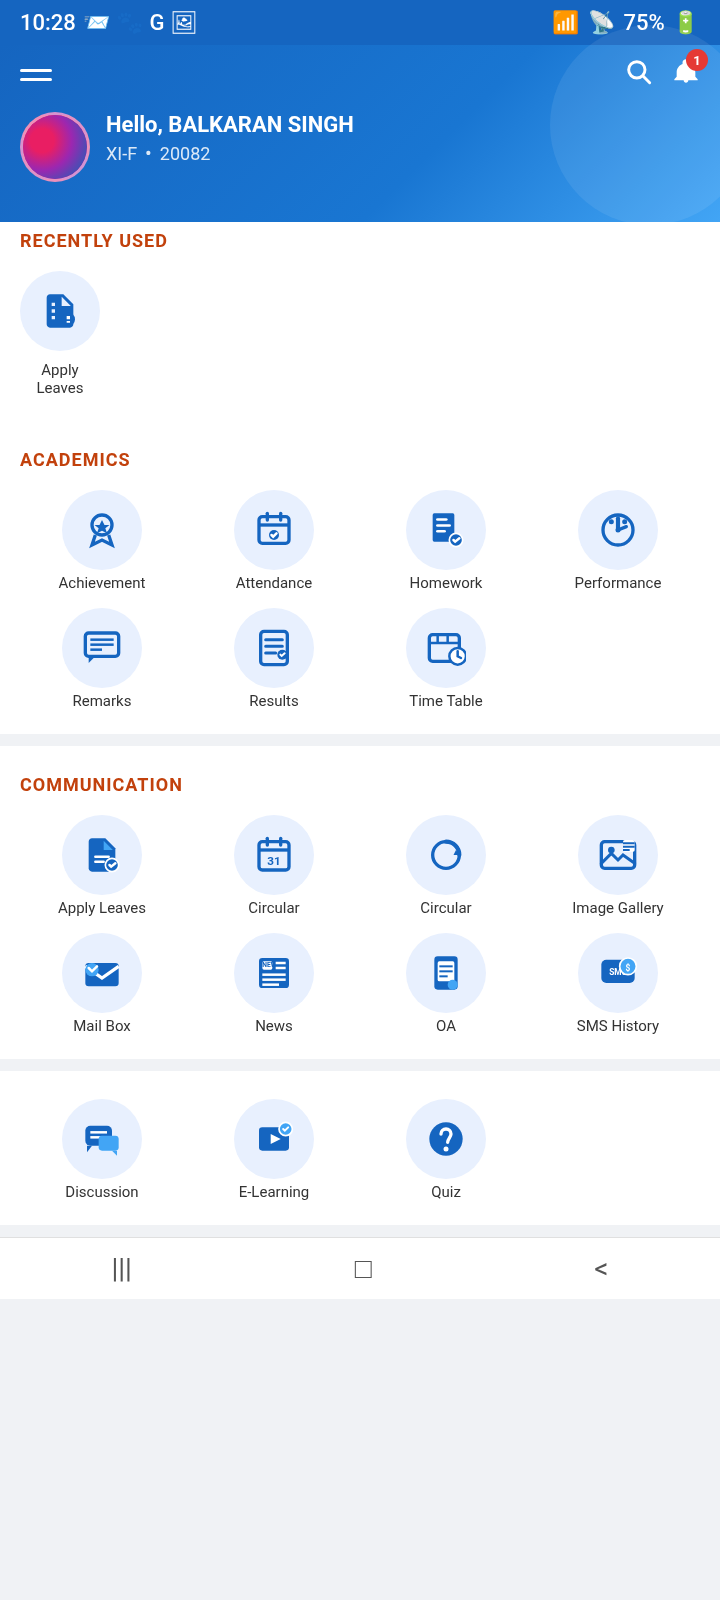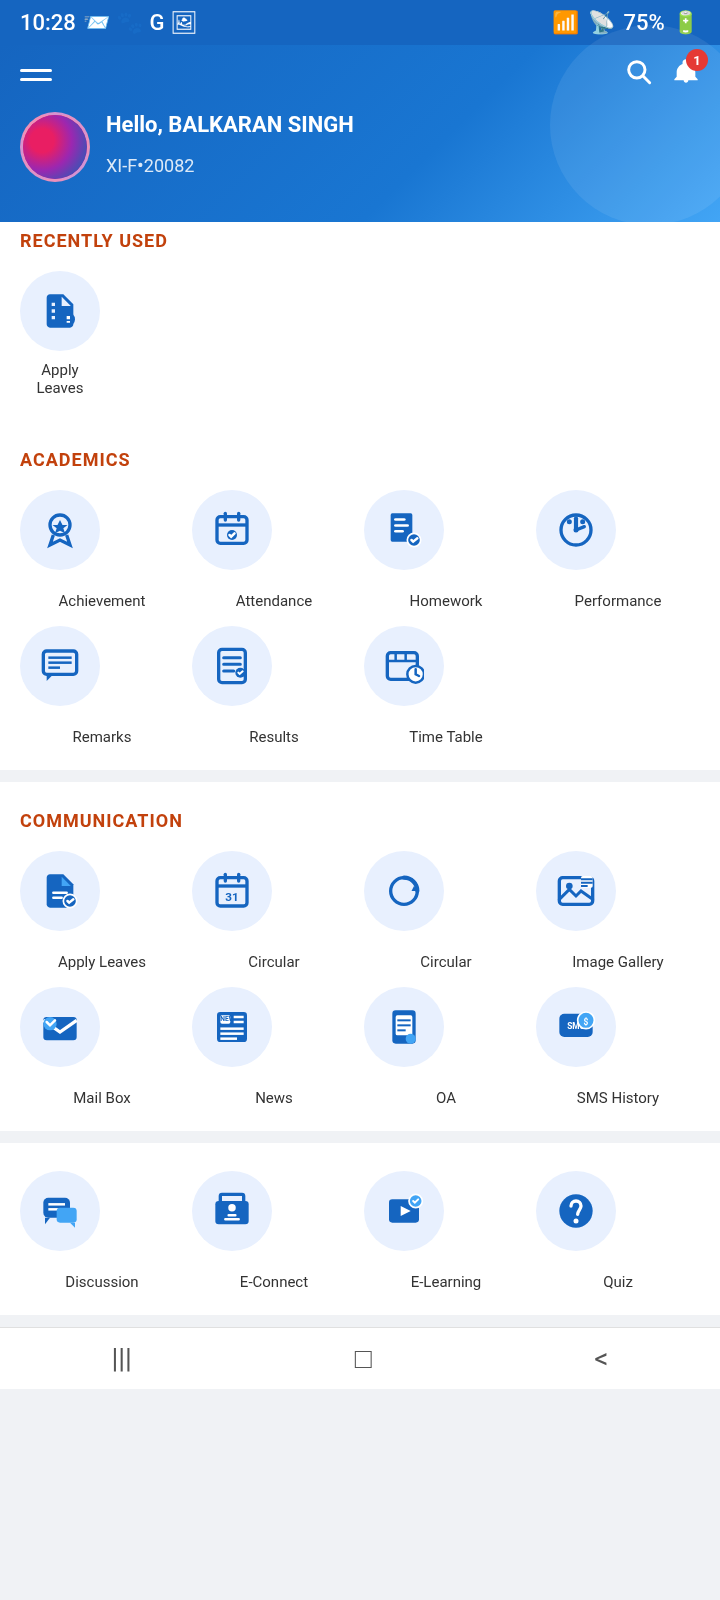--- a/index.html
+++ b/index.html
@@ -102,21 +102,22 @@
     .user-text .greeting {
       color: white;
       font-size: 22px;
       font-weight: bold;
     }
     .user-text .details {
       color: rgba(255,255,255,0.85);
       font-size: 18px;
       display: flex;
       align-items: center;
-      margin-top: 16px;
+      gap: 8px;
+      margin-top: 4px;
     }
     .dot { font-size: 20px; }
 
     
     .header-circle {
       position: absolute;
       right: -30px;
       top: -20px;
       width: 200px;
       height: 200px;
@@ -136,21 +137,22 @@
     
     .icon-grid {
       display: grid;
       grid-template-columns: repeat(4, 1fr);
       gap: 16px 8px;
     }
 
     .icon-item {
       display: flex;
       flex-direction: column;
-      gap: 22px;
+      align-items: center;
+      gap: 4px;
       cursor: pointer;
     }
 
     .icon-circle {
       width: 80px;
       height: 80px;
       border-radius: 50%;
       background: #e8f0fe;
       display: flex;
       align-items: center;
@@ -499,31 +501,20 @@
           <path d="M6 16l-3 4v-4h3z" fill="#1565c0"></path>
           <line x1="5" y1="8" x2="15" y2="8" stroke="white" stroke-width="1.5"></line>
           <line x1="5" y1="11" x2="13" y2="11" stroke="white" stroke-width="1.5"></line>
           <rect x="10" y="10" width="12" height="9" rx="2" fill="#42a5f5"></rect>
           <path d="M18 19l3 3v-3h-3z" fill="#42a5f5"></path>
         </svg>
       </div>
       <span class="icon-label">Discussion</span>
     </div>
 
-    <div class="icon-item">
-      <div class="icon-circle">
-        <svg class="icon-svg" viewBox="0 0 24 24">
-          <rect x="2" y="6" width="20" height="14" rx="2" fill="#1565c0"></rect>
-          <rect x="5" y="2" width="14" height="8" rx="1" fill="none" stroke="#1565c0" stroke-width="2"></rect>
-          <circle cx="12" cy="10" r="3" fill="white" stroke="#1565c0" stroke-width="1.5"></circle>
-          <path d="M8 17h8M10 14.5h4" stroke="white" stroke-width="1.5" stroke-linecap="round"></path>
-        </svg>
-      </div>
-      <span class="icon-label">E-Connect</span>
-    </div>
 
     <div class="icon-item">
       <div class="icon-circle">
         <svg class="icon-svg" viewBox="0 0 24 24">
           <rect x="3" y="5" width="18" height="14" rx="2" fill="#1565c0"></rect>
           <polygon points="10,9 10,15 16,12" fill="white"></polygon>
           <circle cx="19" cy="6" r="4" fill="#42a5f5" stroke="white" stroke-width="1"></circle>
           <path d="M17.5 6l1 1 2-2" stroke="white" stroke-width="1.2" fill="none" stroke-linecap="round"></path>
         </svg>
       </div>

